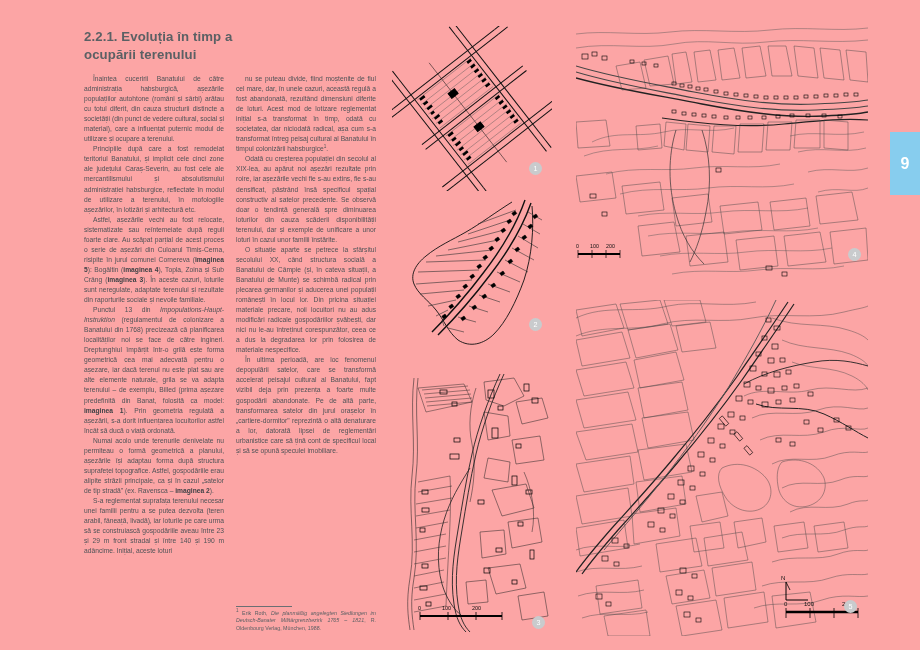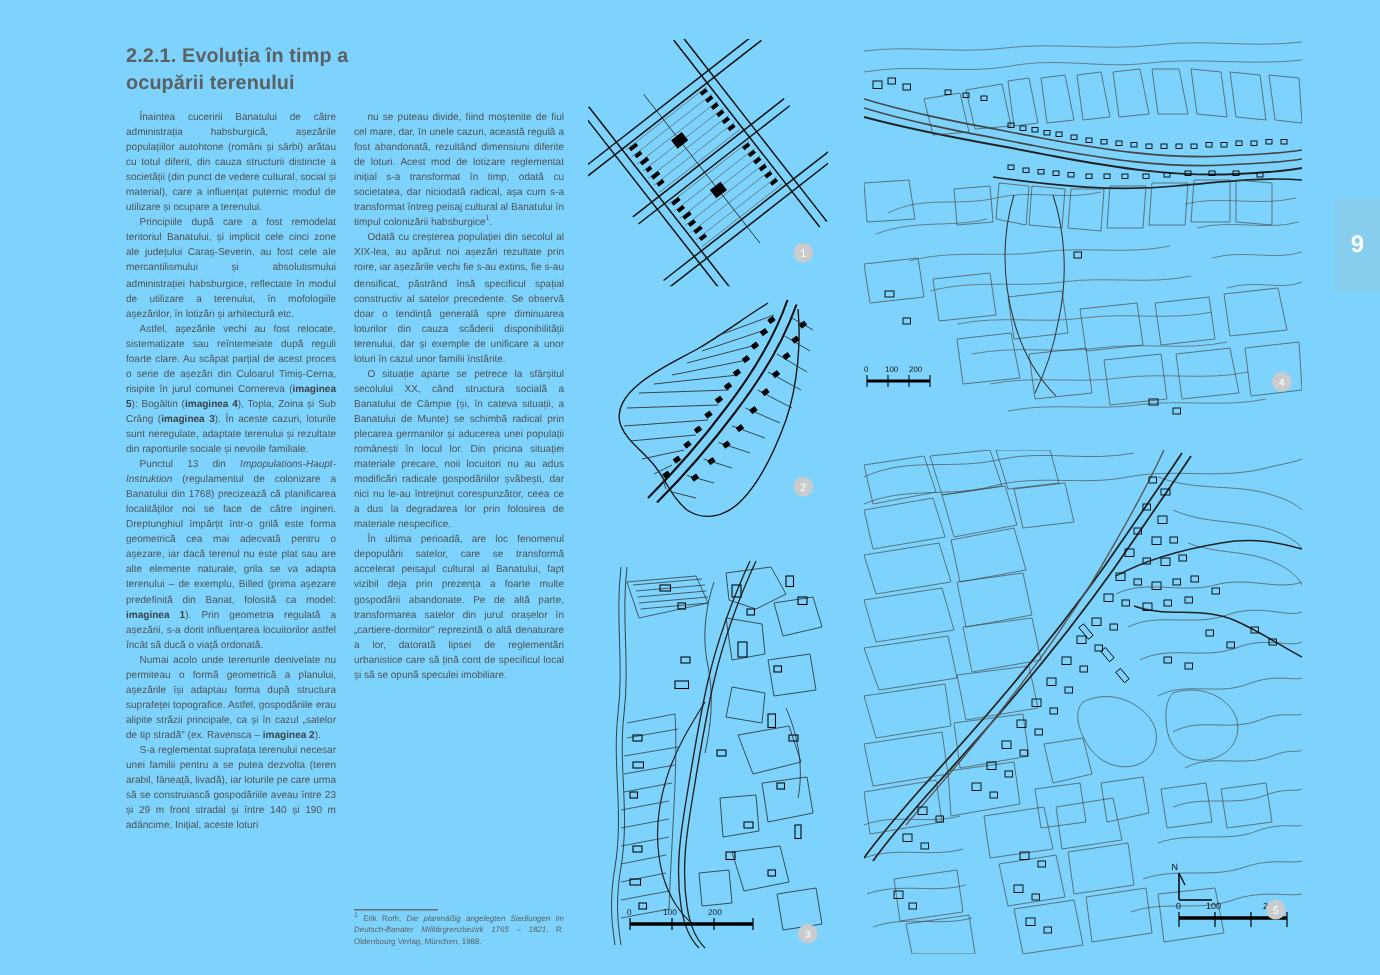--- a/index.html
+++ b/index.html
@@ -12,21 +12,21 @@
     height: 650px;
     overflow: hidden;
     font-family: "Liberation Sans", sans-serif;
     position: relative;
   }
   .page {
     position: absolute;
     left: 0; top: 0;
     width: 920px;
     height: 650px;
-    background: #7dd3fc;
+    background: #fca5a5;
   }
 
   
   .text-area {
     position: absolute;
     left: 84px;
     top: 28px;
     width: 300px;
     height: 600px;
   }

